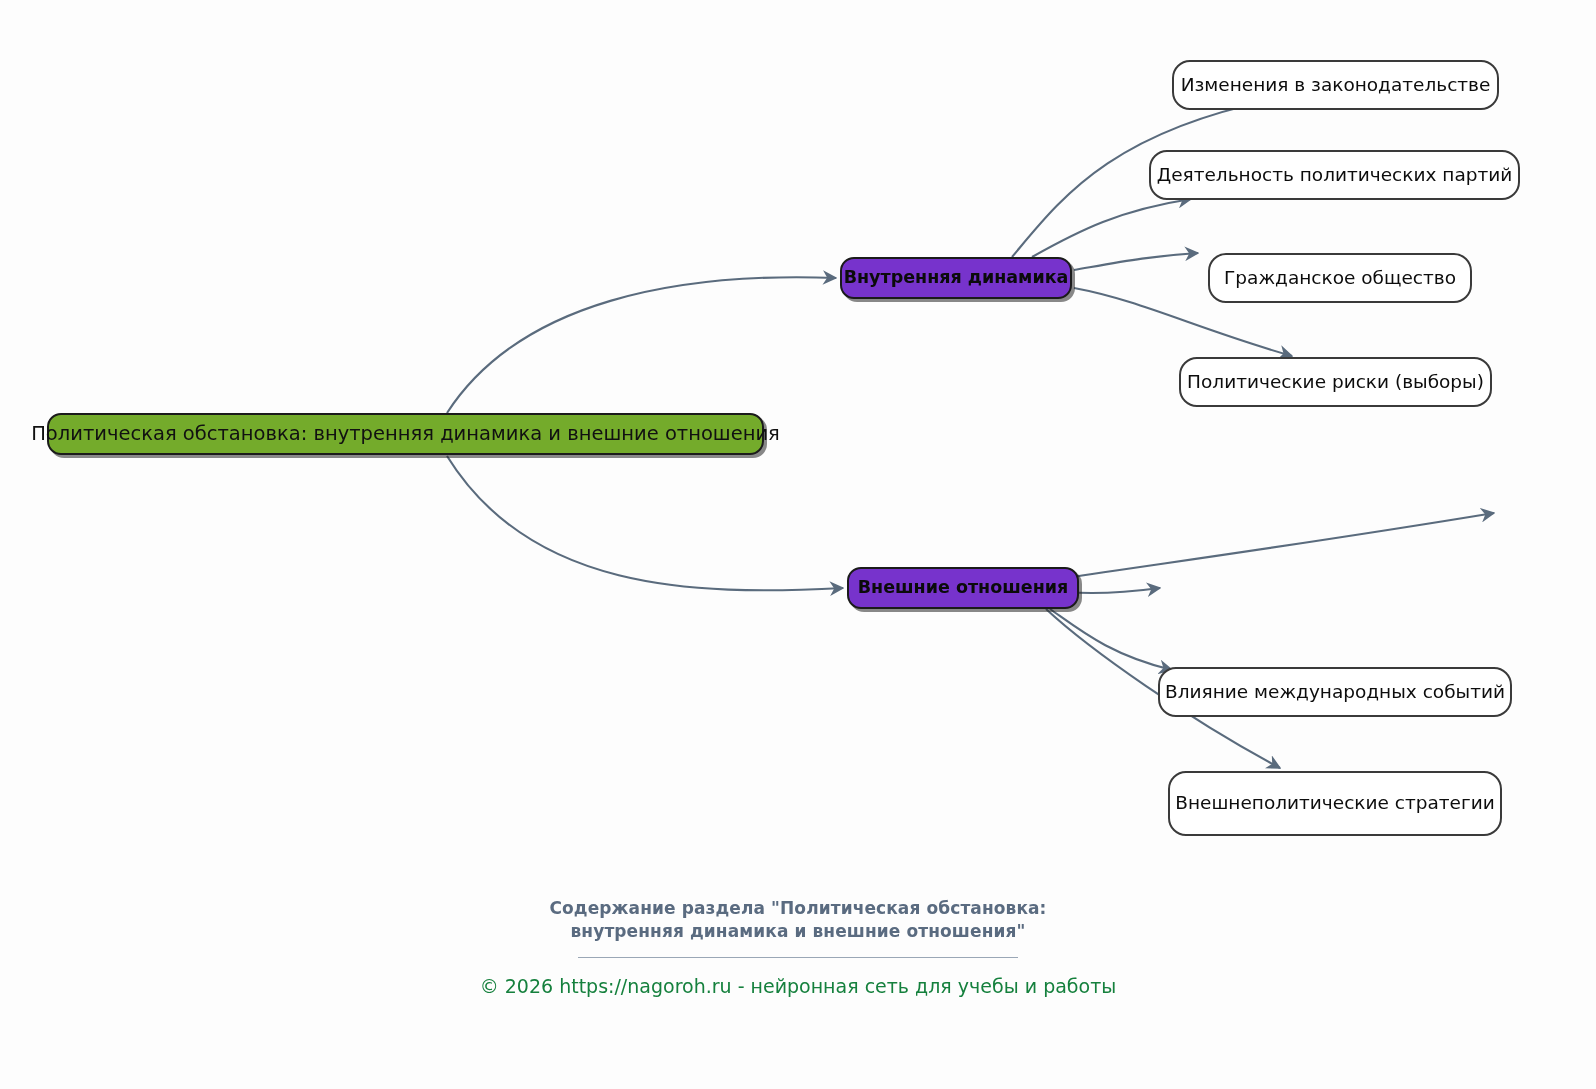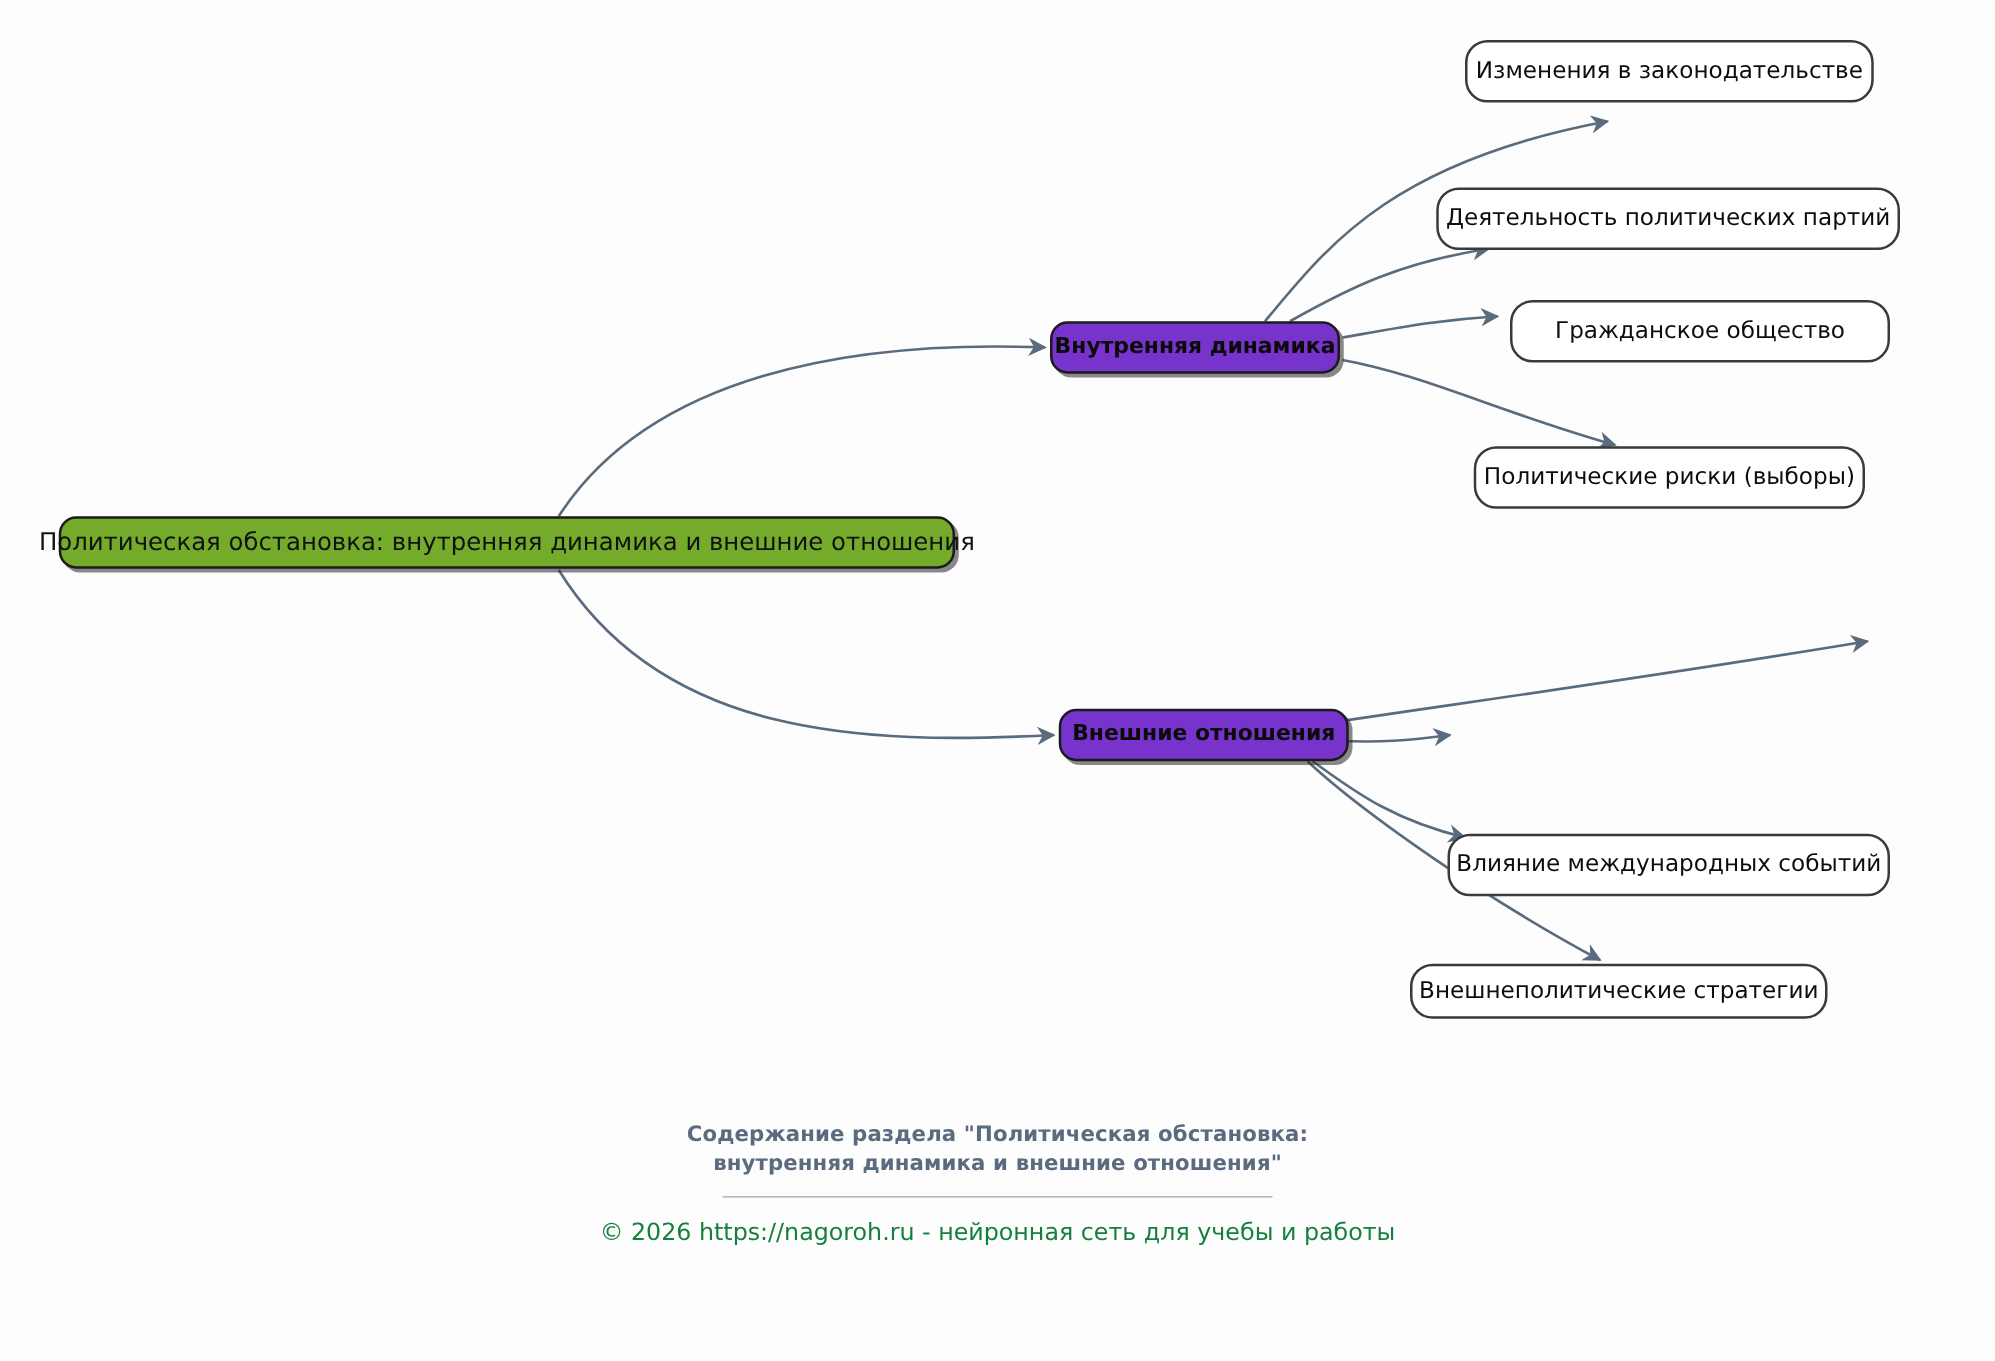--- a/index.html
+++ b/index.html
@@ -127,37 +127,37 @@
   </div>
 
   <div class="node node-branch" id="node-branch-internal" style="left: 840px; top: 257px; width: 232px; height: 42px; text-align: center;">
     <span>Внутренняя динамика</span>
   </div>
 
   <div class="node node-branch" id="node-branch-external" style="left: 847px; top: 567px; width: 232px; height: 42px;">
     <span>Внешние отношения</span>
   </div>
 
-  <div class="node node-leaf" id="node-leaf-legislation" style="left: 1172px; top: 32px; width: 327px; height: 50px; align-items: center;">
+  <div class="node node-leaf" id="node-leaf-legislation" style="left: 1172px; top: 60px; width: 327px; height: 50px; align-items: center;">
     <span>Изменения в законодательстве</span>
   </div>
   <div class="node node-leaf" id="node-leaf-parties" style="left: 1149px; top: 150px; width: 371px; height: 50px;">
     <span>Деятельность политических партий</span>
   </div>
-  <div class="node node-leaf" id="node-leaf-civil-society" style="left: 1208px; top: 240px; width: 304px; height: 50px;">
+  <div class="node node-leaf" id="node-leaf-civil-society" style="left: 1208px; top: 253px; width: 264px; height: 50px;">
     <span>Гражданское общество</span>
   </div>
   <div class="node node-leaf" id="node-leaf-political-risks" style="left: 1179px; top: 357px; width: 313px; height: 50px;">
     <span>Политические риски (выборы)</span>
   </div>
 
   <div class="node node-leaf" id="node-leaf-intl-events" style="left: 1158px; top: 667px; width: 354px; height: 50px;">
     <span>Влияние международных событий</span>
   </div>
-  <div class="node node-leaf" id="node-leaf-foreign-strategy" style="left: 1128px; top: 771px; width: 334px; height: 44px;">
+  <div class="node node-leaf" id="node-leaf-foreign-strategy" style="left: 1168px; top: 771px; width: 334px; height: 65px;">
     <span>Внешнеполитические стратегии</span>
   </div>
 
   <div class="footer" id="footer-title">Содержание раздела "Политическая обстановка:<br>внутренняя динамика и внешние отношения"</div>
   <div id="footer-rule"></div>
   <div class="footer" id="footer-copy">© 2026 https://nagoroh.ru - нейронная сеть для учебы и работы</div>
 
 </div>
 
 </body></html>

